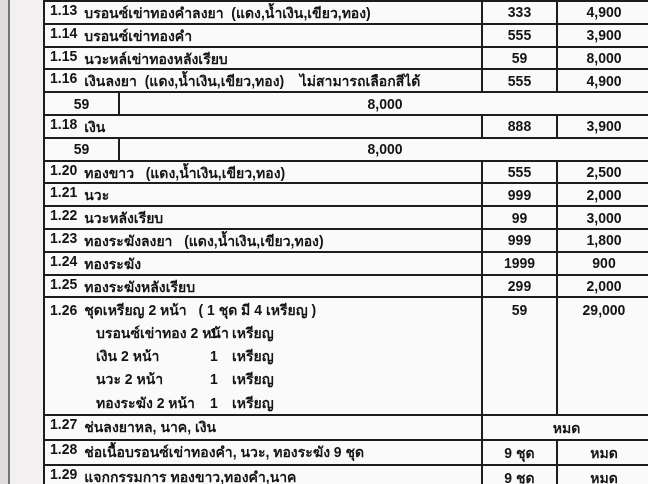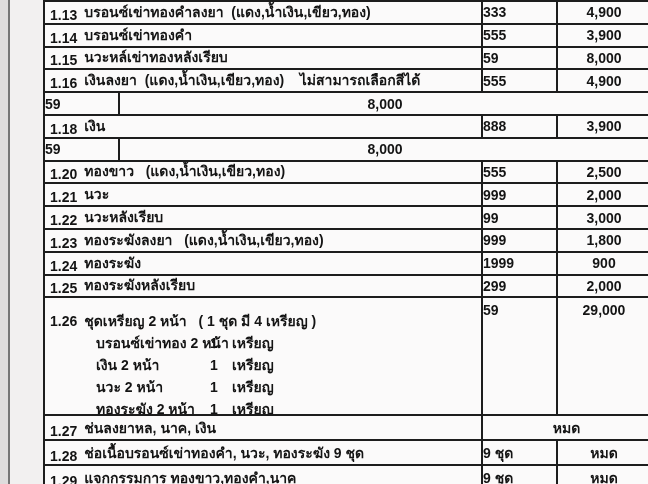--- a/index.html
+++ b/index.html
@@ -18,28 +18,28 @@
   .tbl{
     position:absolute;left:43px;top:0;width:605px;height:484px;
     border-top:2px solid;border-left:2px solid;
     font-weight:bold;font-size:14px;
   }
   .row{display:flex;align-items:stretch;border-bottom:2px solid;border-color:inherit;}
   .row.h-reg{height:20.8px;}      
   .row.h-tall{height:116px;}
   .row.h-foot{height:23px;}
   .c-desc{width:438px;border-right:2px solid;border-color:inherit;
-          display:flex;align-items:flex-end;padding-left:5px;box-sizing:border-box;
+          display:flex;align-items:flex-start;padding-left:5px;box-sizing:border-box;
           white-space:pre;overflow:hidden;}
   .c-qty{width:75px;border-right:2px solid;border-color:inherit;
-         display:flex;align-items:center;justify-content:flex-start;box-sizing:border-box;}
+         display:flex;align-items:center;justify-content:center;box-sizing:border-box;}
   .c-price{flex:1;display:flex;align-items:center;justify-content:center;}
   .row-no{display:inline-block;min-width:27px;margin-right:7px;}
   
-  .row.h-tall .c-desc{align-items:flex-start;flex-direction:column;justify-content:flex-start;padding-top:12px;}
+  .row.h-tall .c-desc{align-items:flex-start;flex-direction:column;justify-content:flex-start;padding-top:0;}
   .row.h-tall .c-qty,.row.h-tall .c-price{align-items:flex-start;padding-top:4px;}
   .head-line{height:23px;display:flex;align-items:center;white-space:pre;}
   .subline{height:23.2px;display:flex;align-items:center;padding-left:46px;white-space:pre;}
   .sub-name{display:inline-block;width:114px;}
   .sub-qty{display:inline-block;width:22px;}
   .sub-unit{display:inline-block;font-family:Liberation Mono, monospace;}
 </style>
 </head>
 <body style="background: rgb(251, 250, 250); color: rgb(20, 20, 20);">
 

